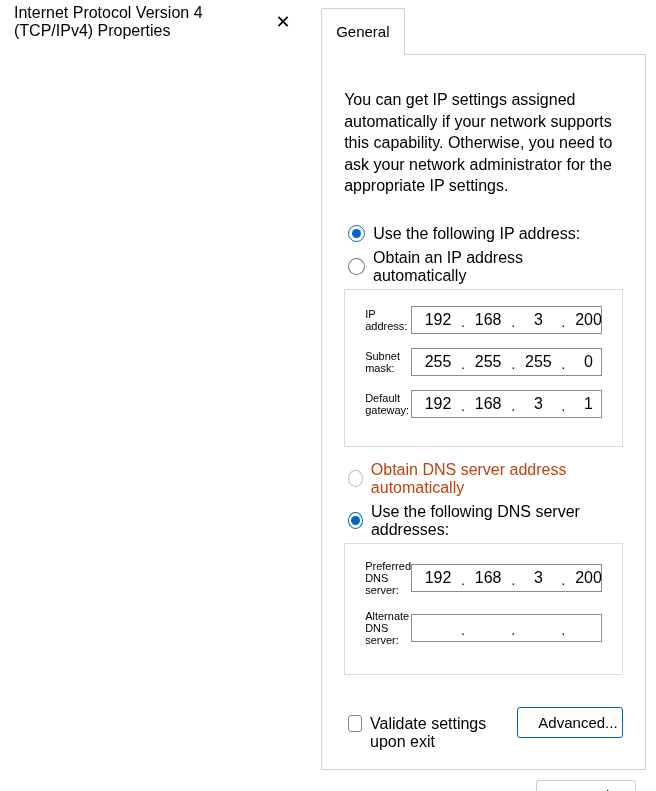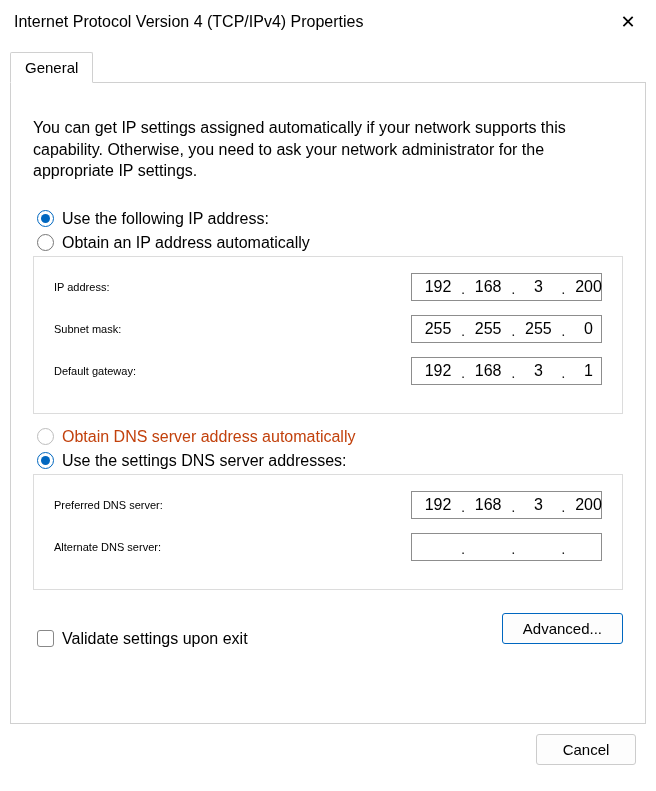--- a/index.html
+++ b/index.html
@@ -10,21 +10,20 @@
       color: #000;
       width: 656px;
       height: 791px;
       overflow: hidden;
     }
     .window {
       width: 656px;
       height: 791px;
       background: #fff;
       display: flex;
-      flex-direction: column;
     }
     .titlebar {
       height: 44px;
       display: flex;
       align-items: center;
       padding: 0 16px 0 14px;
       font-size: 16px;
     }
     .titlebar .title { flex: 1; }
     .close-x {
@@ -39,21 +38,21 @@
       flex: 1;
       display: flex;
       flex-direction: column;
     }
     .tab-strip {
       display: flex;
       position: relative;
       z-index: 2;
     }
     .tab {
-      padding: 6px 14px;
+      padding: 14px 14px;
       border: 1px solid #d0d0d0;
       border-bottom: 1px solid #fff;
       background: #fff;
       font-size: 15px;
       border-radius: 2px 2px 0 0;
       margin-bottom: -1px;
     }
     .sheet {
       border: 1px solid #d0d0d0;
       padding: 34px 22px 18px 22px;
@@ -134,21 +133,21 @@
     }
     .ip-input .dot {
       font-size: 15px;
       color: #222;
       margin: 0 1px;
       align-self: flex-end;
       padding-bottom: 3px;
     }
     .check-row {
       display: flex;
-      align-items: center;
+      align-items: flex-start;
       gap: 8px;
       font-size: 16px;
       margin-top: 20px;
       margin-left: 4px;
     }
     .checkbox {
       width: 17px;
       height: 17px;
       border: 1.5px solid #888;
       border-radius: 3px;
@@ -249,21 +248,21 @@
           </div>
         </div>
       </div>
 
       <div class="radio-row disabled">
         <span class="radio disabled"></span>
         <span>Obtain DNS server address automatically</span>
       </div>
       <div class="radio-row">
         <span class="radio selected"></span>
-        <span>Use the settings DNS server addresses:</span>
+        <span>Use the following DNS server addresses:</span>
       </div>
 
       <div class="group">
         <div class="legend-spacer"></div>
 
         <div class="field">
           <label>Preferred DNS server:</label>
           <div class="ip-input">
             <input class="oct" value="192" style="">
             <span class="dot">.</span>

